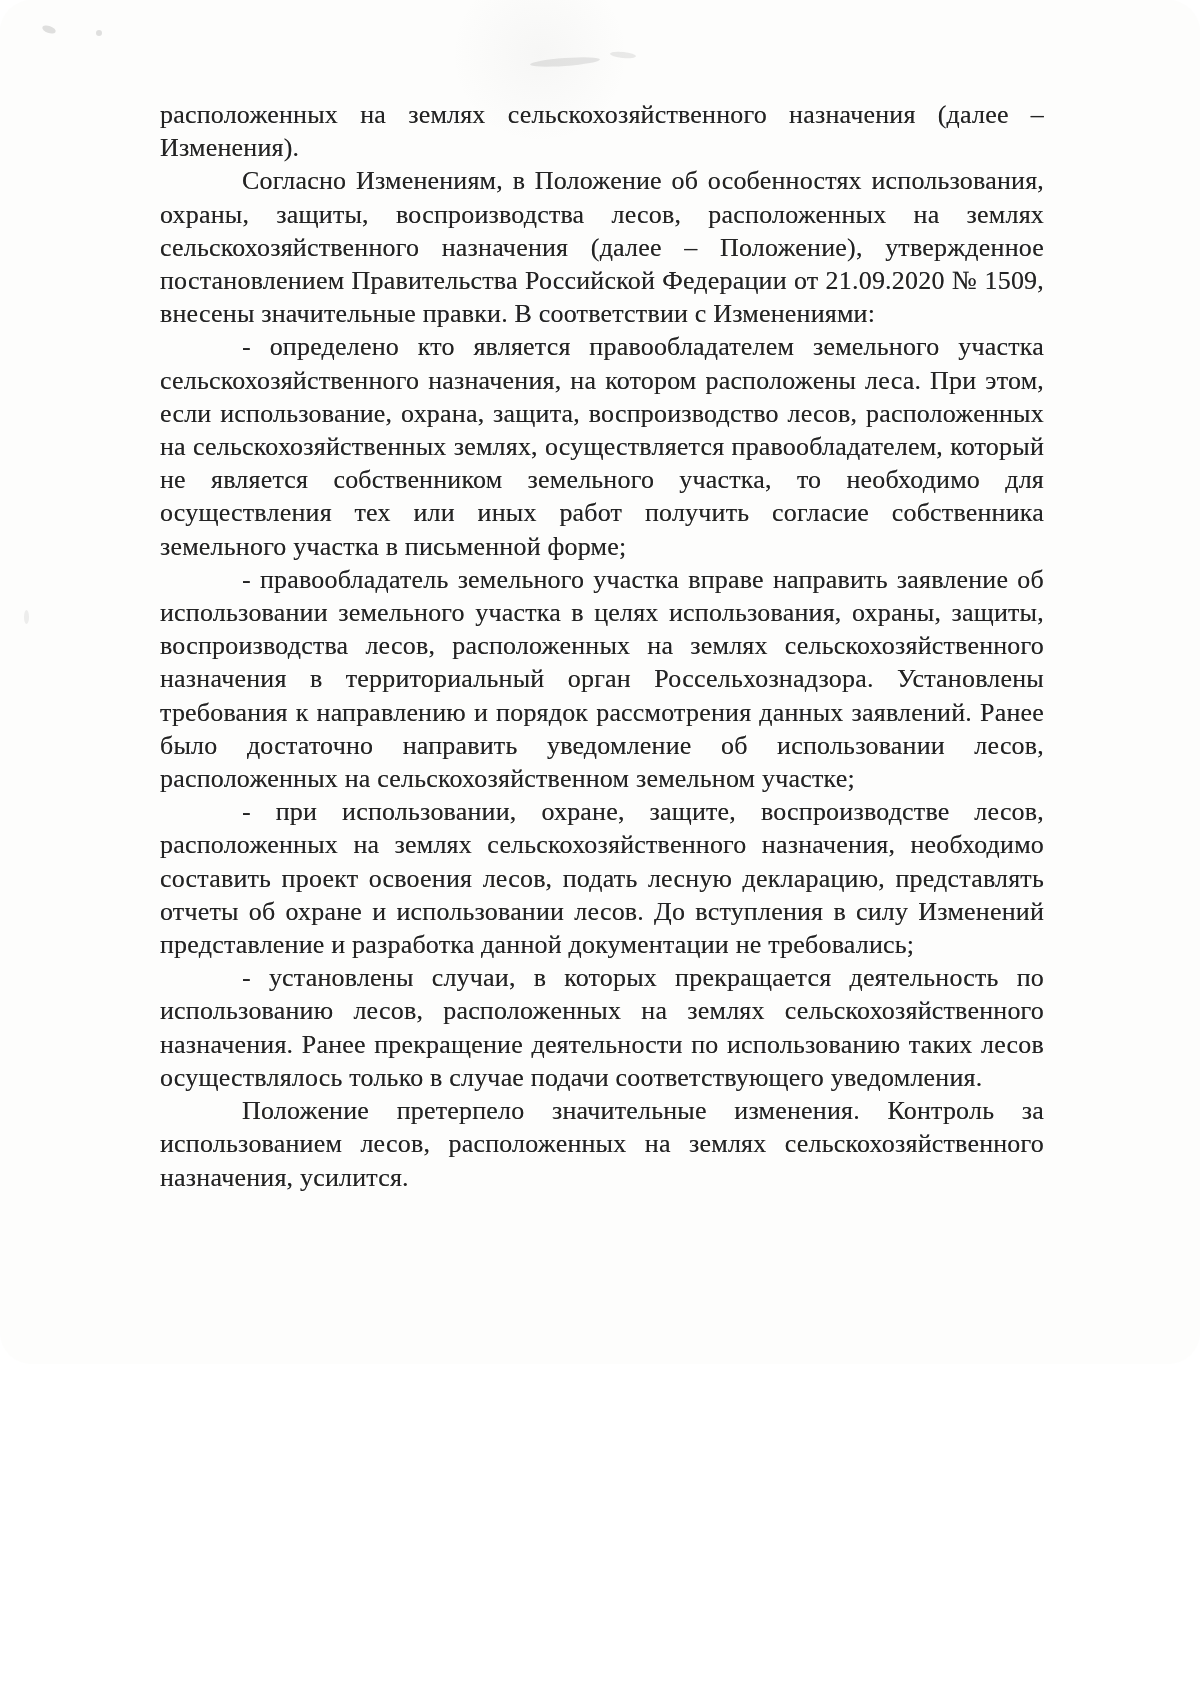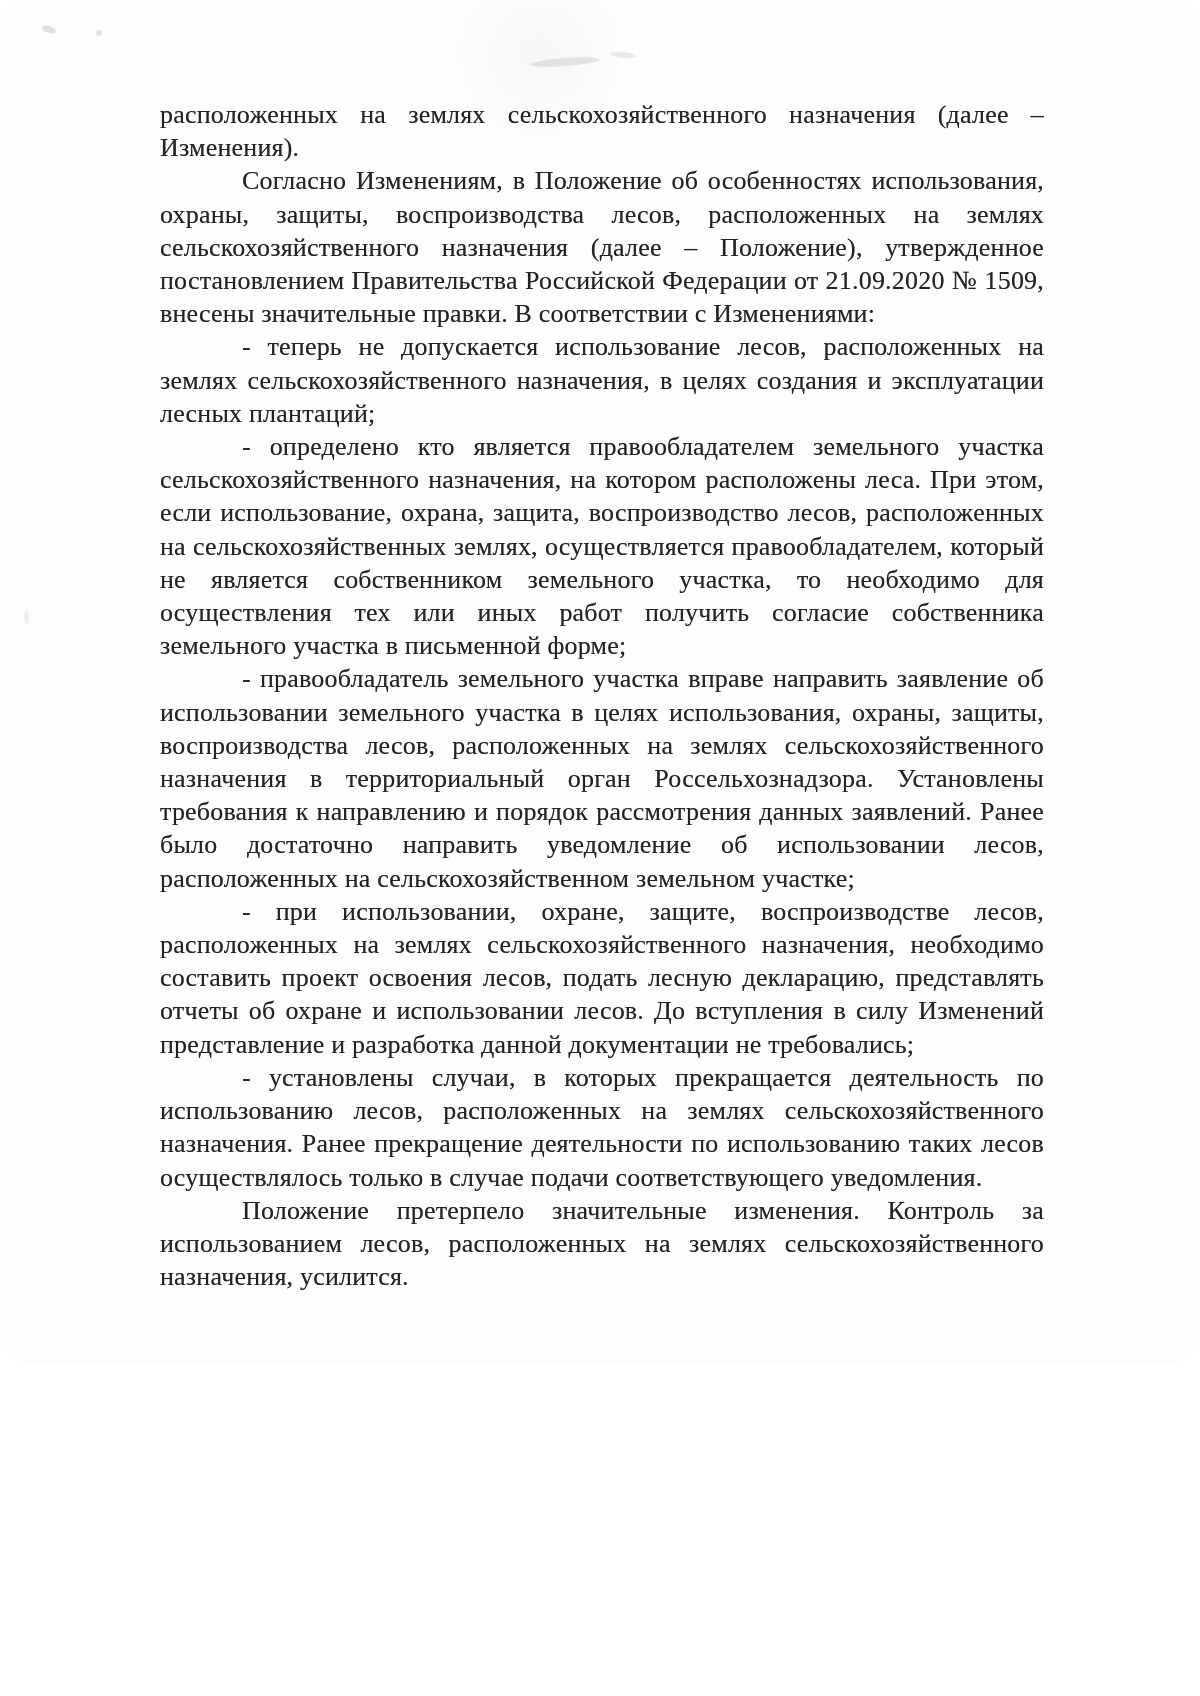--- a/index.html
+++ b/index.html
@@ -111,21 +111,20 @@
   <span class="artifact a1"></span>
   <span class="artifact a2"></span>
   <span class="artifact a3"></span>
   <span class="artifact a4"></span>
   <span class="artifact a5"></span>
   <span class="artifact a6"></span>
 
   <div class="text-block" id="body-text">
       <p class="para no-indent">расположенных на землях сельскохозяйственного назначения (далее – Изменения).</p>
       <p class="para">Согласно Изменениям, в Положение об особенностях использования, охраны, защиты, воспроизводства лесов, расположенных на землях сельскохозяйственного назначения (далее – Положение), утвержденное постановлением Правительства Российской Федерации от 21.09.2020 № 1509, внесены значительные правки. В соответствии с Изменениями:</p>
-      <p class="para">- теперь не допускается использование лесов, расположенных на землях сельскохозяйственного назначения, в целях создания и эксплуатации лесных плантаций;</p>
       <p class="para">- определено кто является правообладателем земельного участка сельскохозяйственного назначения, на котором расположены леса. При этом, если использование, охрана, защита, воспроизводство лесов, расположенных на сельскохозяйственных землях, осуществляется правообладателем, который не является собственником земельного участка, то необходимо для осуществления тех или иных работ получить согласие собственника земельного участка в письменной форме;</p>
       <p class="para">- правообладатель земельного участка вправе направить заявление об использовании земельного участка в целях использования, охраны, защиты, воспроизводства лесов, расположенных на землях сельскохозяйственного назначения в территориальный орган Россельхознадзора. Установлены требования к направлению и порядок рассмотрения данных заявлений. Ранее было достаточно направить уведомление об использовании лесов, расположенных на сельскохозяйственном земельном участке;</p>
       <p class="para">- при использовании, охране, защите, воспроизводстве лесов, расположенных на землях сельскохозяйственного назначения, необходимо составить проект освоения лесов, подать лесную декларацию, представлять отчеты об охране и использовании лесов. До вступления в силу Изменений представление и разработка данной документации не требовались;</p>
       <p class="para">- установлены случаи, в которых прекращается деятельность по использованию лесов, расположенных на землях сельскохозяйственного назначения. Ранее прекращение деятельности по использованию таких лесов осуществлялось только в случае подачи соответствующего уведомления.</p>
       <p class="para">Положение претерпело значительные изменения. Контроль за использованием лесов, расположенных на землях сельскохозяйственного назначения, усилится.</p>
     </div>
 
   <div class="signature-block">
     <div class="sig-line1">
       <span>Российской</span><span class="handwritten hw-region">Брянского</span><span>представлять</span>

